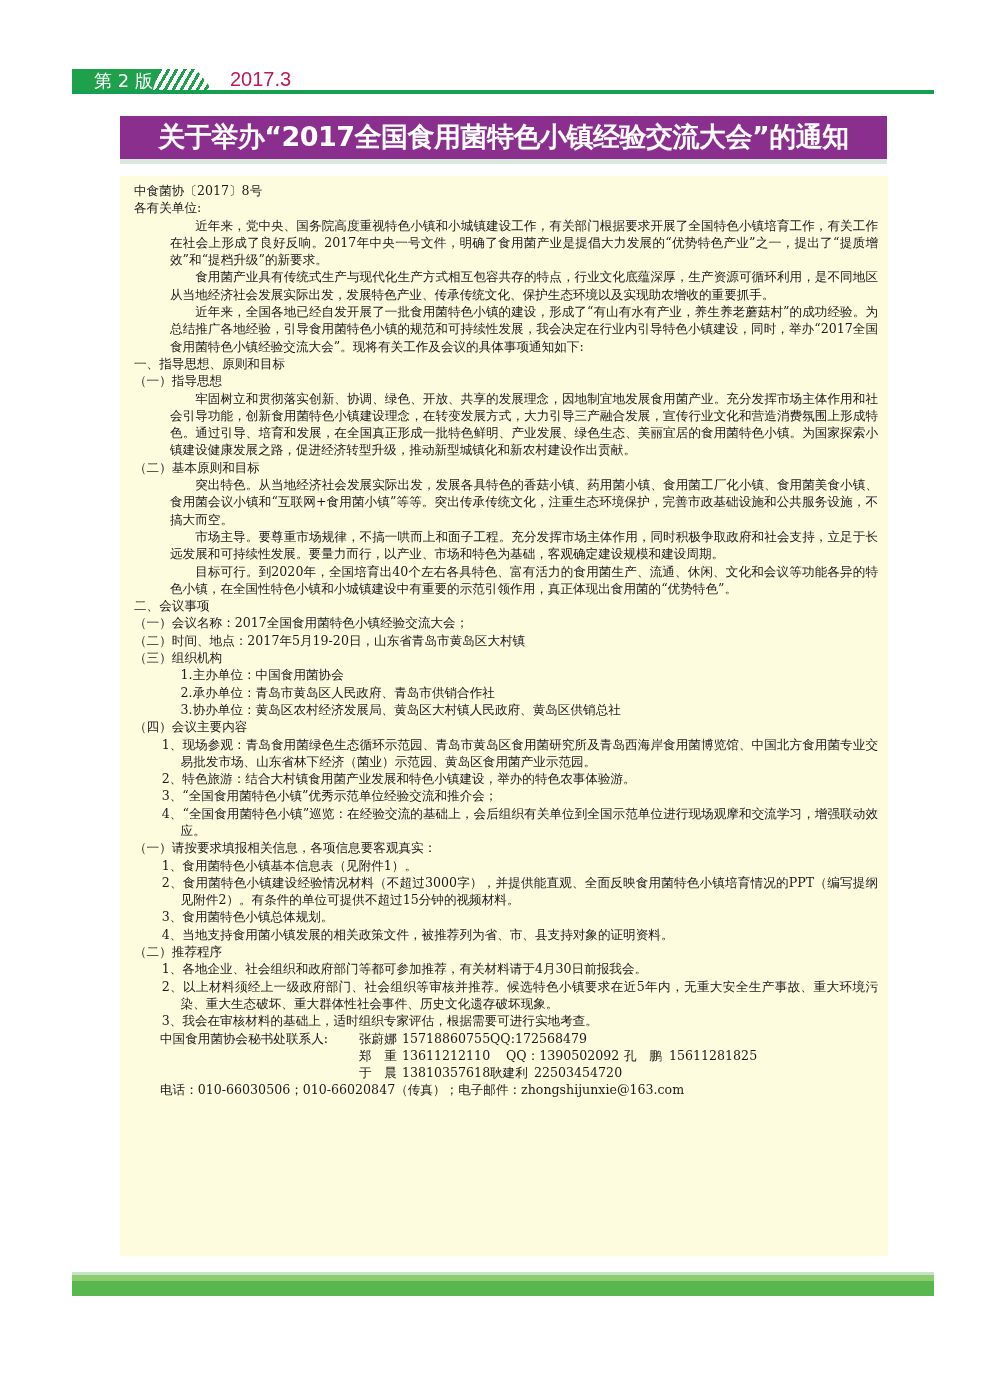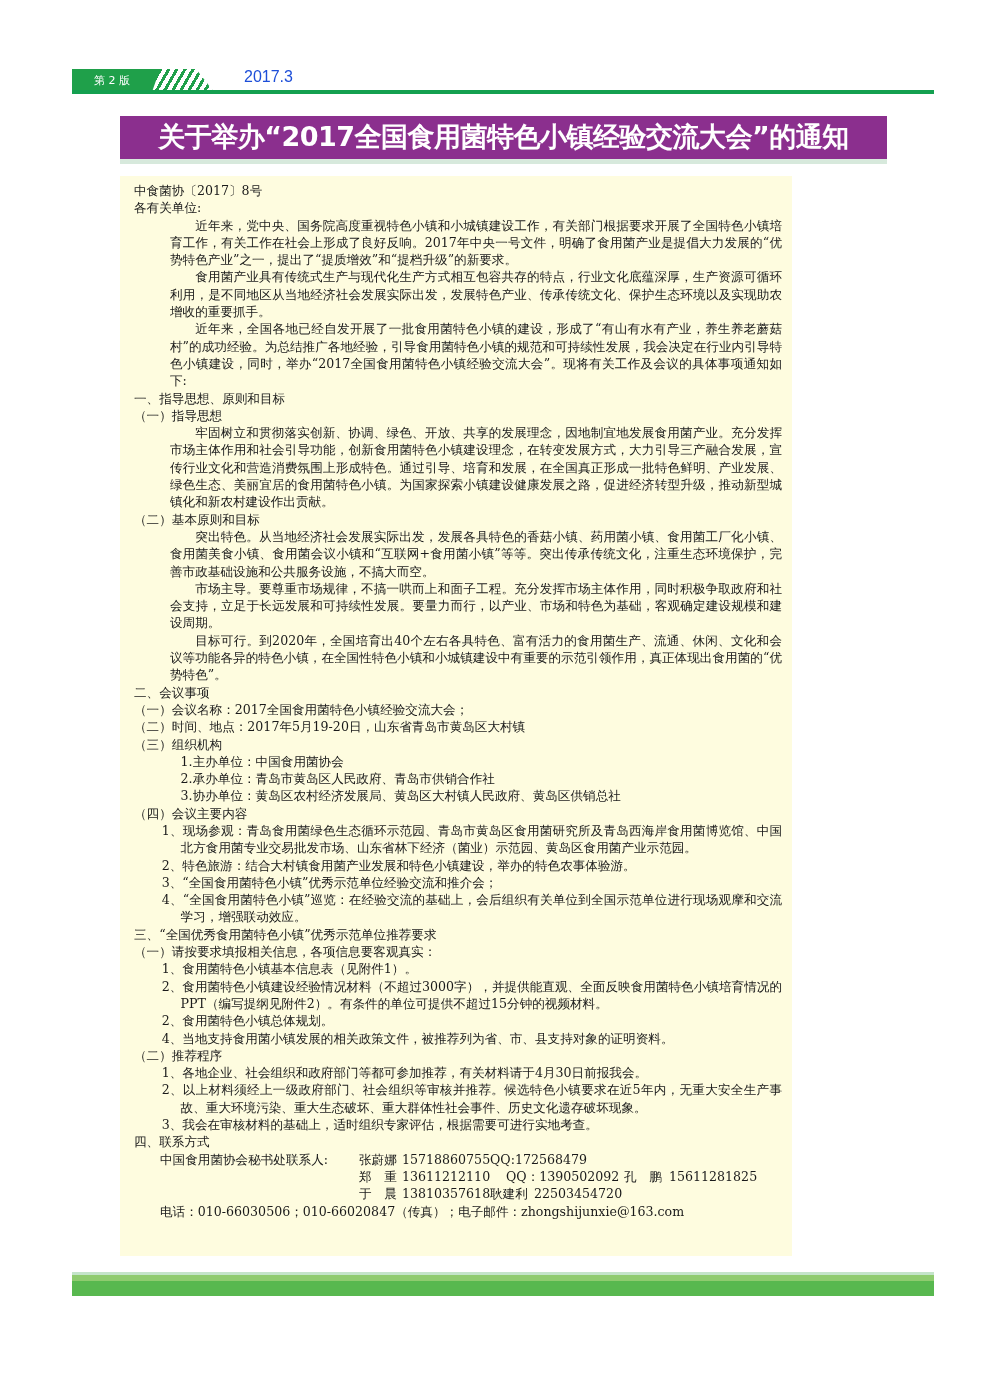--- a/index.html
+++ b/index.html
@@ -7,47 +7,47 @@
       width: 1000px; height: 1380px; background: #ffffff;
       position: relative; overflow: hidden;
       font-family: "DejaVu Serif", "Liberation Serif", serif;
       color: #1a1a1a;
     }
     
     .hdr-tab {
       position: absolute; left: 72px; top: 69px; width: 96px; height: 23px;
       background: #1fa04a; color: #fff;
       font-family: "DejaVu Sans", "Liberation Sans", sans-serif;
-      font-size: 11px; line-height: 23px; padding-left: 22px; box-sizing: border-box;
+      font-size: 18px; line-height: 23px; padding-left: 22px; box-sizing: border-box;
     }
     .hdr-stripes {
       position: absolute; left: 152px; top: 69px; width: 62px; height: 23px;
       background: repeating-linear-gradient(-60deg, #1fa04a 0 3px, #ffffff 3px 7px);
       clip-path: polygon(8px 0, 44px 0, 62px 100%, 0 100%);
     }
     .hdr-date {
-      position: absolute; left: 244px; top: 68px; font-size: 16px;
-      font-family: "Liberation Sans", sans-serif; color: #1d4ed8;
+      position: absolute; left: 230px; top: 68px; font-size: 20px;
+      font-family: "Liberation Sans", sans-serif; color: #be185d;
     }
     .hdr-line {
       position: absolute; left: 72px; top: 90px; width: 862px; height: 4px; background: #14a050;
     }
     
     .title-bar {
       position: absolute; left: 120px; top: 116px; width: 767px; height: 46px;
       background: #8b2f8e; color: #fff; text-align: center;
       font-family: "DejaVu Sans", "Liberation Sans", sans-serif; font-weight: bold;
       font-size: 27px; line-height: 41px; letter-spacing: -0.5px;
     }
     .title-under {
       position: absolute; left: 120px; top: 159px; width: 767px; height: 5px; background: #d7e9dc;
     }
     
     .panel {
-      position: absolute; left: 120px; top: 176px; width: 672px; height: 1080px;
+      position: absolute; left: 120px; top: 176px; width: 768px; height: 1080px;
       background: #fefcdf; box-sizing: border-box; padding: 6px 10px 0 14px;
       font-size: 12.6px; line-height: 17.3px;
     }
     .p { margin: 0; text-align: justify; }
     .ind2 { text-indent: 2em; margin-left: 36px; }
     .sub { padding-left: 2.5em; }
     .item { padding-left: 2.2em; text-indent: -1.5em; margin-left: 1.5em; }
     .item-num { padding-left: 3.7em; }
     .contact-row { position: relative; height: 17.3px; white-space: nowrap; }
     .contact-row span { position: absolute; top: 0; }
@@ -88,32 +88,30 @@
   <p class="p">（三）组织机构</p>
   <p class="p item-num">1.主办单位：中国食用菌协会</p>
   <p class="p item-num">2.承办单位：青岛市黄岛区人民政府、青岛市供销合作社</p>
   <p class="p item-num">3.协办单位：黄岛区农村经济发展局、黄岛区大村镇人民政府、黄岛区供销总社</p>
   <p class="p">（四）会议主要内容</p>
   <p class="p item">1、现场参观：青岛食用菌绿色生态循环示范园、青岛市黄岛区食用菌研究所及青岛西海岸食用菌博览馆、中国北方食用菌专业交易批发市场、山东省林下经济（菌业）示范园、黄岛区食用菌产业示范园。</p>
   <p class="p item">2、特色旅游：结合大村镇食用菌产业发展和特色小镇建设，举办的特色农事体验游。</p>
   <p class="p item">3、“全国食用菌特色小镇”优秀示范单位经验交流和推介会；</p>
   <p class="p item">4、“全国食用菌特色小镇”巡览：在经验交流的基础上，会后组织有关单位到全国示范单位进行现场观摩和交流学习，增强联动效应。</p>
 
-  <p class="p">三、“全国优秀食用菌特色小镇”优秀示范单位推荐要求</p>
   <p class="p">（一）请按要求填报相关信息，各项信息要客观真实：</p>
   <p class="p item">1、食用菌特色小镇基本信息表（见附件1）。</p>
   <p class="p item">2、食用菌特色小镇建设经验情况材料（不超过3000字），并提供能直观、全面反映食用菌特色小镇培育情况的PPT（编写提纲见附件2）。有条件的单位可提供不超过15分钟的视频材料。</p>
-  <p class="p item">2、食用菌特色小镇总体规划。</p>
+  <p class="p item">3、食用菌特色小镇总体规划。</p>
   <p class="p item">4、当地支持食用菌小镇发展的相关政策文件，被推荐列为省、市、县支持对象的证明资料。</p>
   <p class="p">（二）推荐程序</p>
   <p class="p item">1、各地企业、社会组织和政府部门等都可参加推荐，有关材料请于4月30日前报我会。</p>
   <p class="p item">2、以上材料须经上一级政府部门、社会组织等审核并推荐。候选特色小镇要求在近5年内，无重大安全生产事故、重大环境污染、重大生态破坏、重大群体性社会事件、历史文化遗存破坏现象。</p>
   <p class="p item">3、我会在审核材料的基础上，适时组织专家评估，根据需要可进行实地考查。</p>
 
-  <p class="p">四、联系方式</p>
   <div class="contact-row">
     <span style="left:26px">中国食用菌协会秘书处联系人:</span>
     <span style="left:225px">张蔚娜</span>
     <span style="left:268px">15718860755</span>
     <span style="left:356px">QQ:172568479</span>
   </div>
   <div class="contact-row">
     <span style="left:225px">郑　重</span>
     <span style="left:268px">13611212110</span>
     <span style="left:372px">QQ：1390502092</span>

